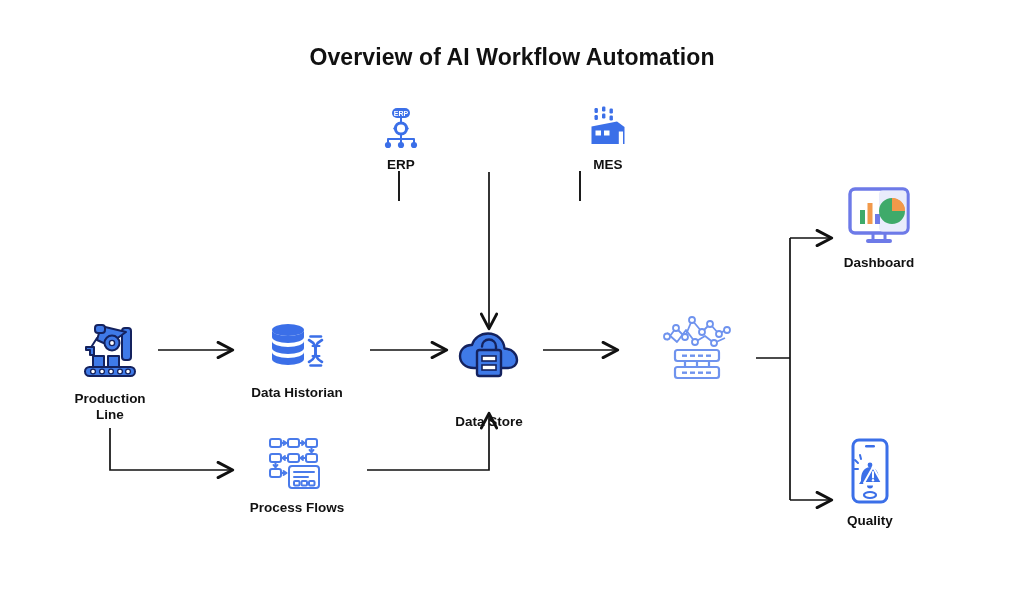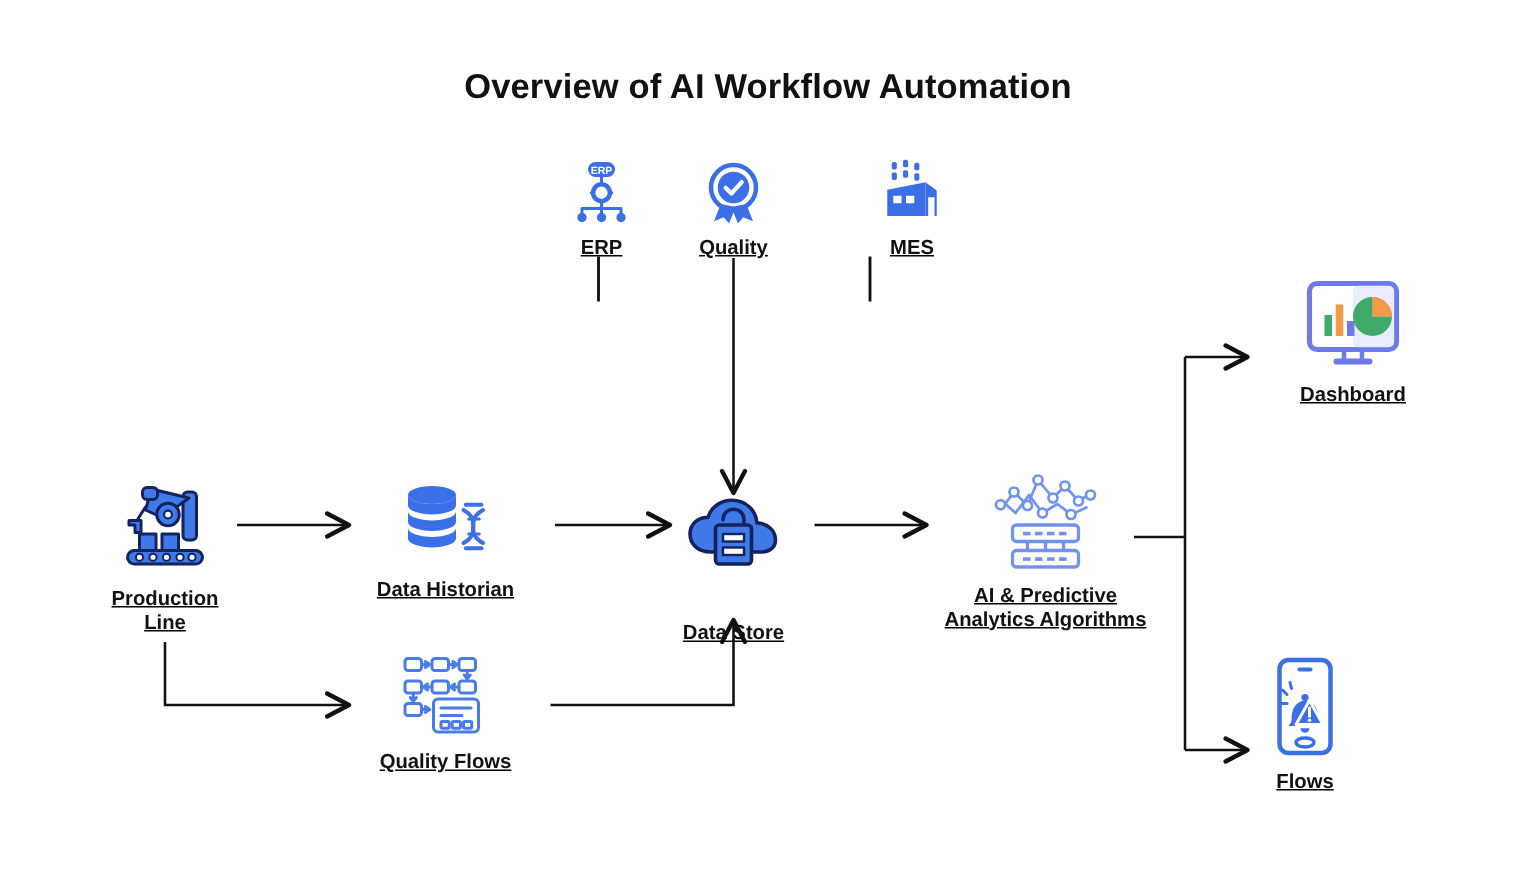--- a/index.html
+++ b/index.html
@@ -25,21 +25,20 @@
     font-weight: bold;
     color: #111111;
     letter-spacing: 0.1px;
   }
   .node {
     position: absolute;
     display: flex;
     flex-direction: column;
     align-items: center;
     justify-content: flex-start;
-    text-decoration: underline;
   }
   .node .glyph {
     display: block;
     line-height: 0;
   }
   .node .label {
     margin-top: 7px;
     font-size: 13.5px;
     font-weight: bold;
     color: #111111;
@@ -107,32 +106,20 @@
         </g>
         <path d="M22,29.5 L22,33 M9,33 L35,33 M9,33 L9,36.5 M22,33 L22,36.5 M35,33 L35,36.5" fill="none" stroke="#3b6fe8" stroke-width="2" stroke-linecap="round"></path>
         <circle cx="9" cy="39" r="3.1" fill="#3b6fe8"></circle>
         <circle cx="22" cy="39" r="3.1" fill="#3b6fe8"></circle>
         <circle cx="35" cy="39" r="3.1" fill="#3b6fe8"></circle>
       </svg>
     </span>
     <span class="label">ERP</span>
   </div>
 
-  <div class="node" style="left:449px; top:106px; width:80px;">
-    <span class="glyph">
-      <svg width="44" height="44" viewBox="0 0 44 44">
-        <path d="M13.5,30 L9,41.5 L15.5,38.8 L19,43 L23.5,32 Z" fill="#3b6fe8"></path>
-        <path d="M30.5,30 L35,41.5 L28.5,38.8 L25,43 L20.5,32 Z" fill="#3b6fe8"></path>
-        <circle cx="22" cy="19" r="15" fill="none" stroke="#3b6fe8" stroke-width="3"></circle>
-        <circle cx="22" cy="19" r="10.5" fill="#3b6fe8"></circle>
-        <path d="M16.8,19.2 L20.6,23 L27.5,15.4" fill="none" stroke="#ffffff" stroke-width="2.8" stroke-linecap="round" stroke-linejoin="round"></path>
-      </svg>
-    </span>
-    <span class="label">Quality</span>
-  </div>
 
   <div class="node" style="left:568px; top:106px; width:80px;">
     <span class="glyph">
       <svg width="44" height="44" viewBox="0 0 44 44">
         <g fill="#3b6fe8">
           <rect x="8.5" y="2" width="3.4" height="5" rx="1.2"></rect>
           <rect x="8.5" y="9" width="3.4" height="5" rx="1.2"></rect>
           <rect x="16" y="0.5" width="3.4" height="5" rx="1.2"></rect>
           <rect x="16" y="7.5" width="3.4" height="5" rx="1.2"></rect>
           <rect x="23.5" y="2.5" width="3.4" height="5" rx="1.2"></rect>
@@ -239,25 +226,23 @@
           <rect x="31" y="42.5" width="5" height="2.4"></rect>
           <rect x="39" y="42.5" width="5" height="2.4"></rect>
           <rect x="47" y="42.5" width="5" height="2.4"></rect>
           <rect x="23" y="59.5" width="5" height="2.4"></rect>
           <rect x="31" y="59.5" width="5" height="2.4"></rect>
           <rect x="39" y="59.5" width="5" height="2.4"></rect>
           <rect x="47" y="59.5" width="5" height="2.4"></rect>
         </g>
       </svg>
     </span>
-    <span class="label">AI &amp; Predictive
-Analytics Algorithms</span>
-  </div>
-
-  <div class="node" style="left:842px; top:186px; width:120px;">
+  </div>
+
+  <div class="node" style="left:819px; top:186px; width:120px;">
     <span class="glyph">
       <svg width="64" height="62" viewBox="0 0 64 62">
         <rect x="3" y="3" width="58" height="44" rx="5" fill="none" stroke="#6d7ae8" stroke-width="3.4"></rect>
         <rect x="32" y="4.5" width="27.5" height="41" rx="4" fill="#e9ecfb"></rect>
         <g>
           <rect x="13" y="24" width="5" height="14" fill="#3faa6a"></rect>
           <rect x="20.5" y="17" width="5" height="21" fill="#f2994a"></rect>
           <rect x="28" y="28" width="5" height="10" fill="#6d7ae8"></rect>
         </g>
         <path d="M45,12 A13,13 0 0 1 58,25 L45,25 Z" fill="#f2994a"></path>
@@ -283,21 +268,21 @@
         <path d="M28,29 L37,45 L19,45 Z" fill="#3b6fe8" stroke="#ffffff" stroke-width="2" stroke-linejoin="round"></path>
         <path d="M28,34 L28,39.5" stroke="#ffffff" stroke-width="2" stroke-linecap="round"></path>
         <circle cx="28" cy="42.2" r="1.2" fill="#ffffff"></circle>
         <g stroke="#3b6fe8" stroke-width="2" stroke-linecap="round">
           <path d="M13,25 L10,22"></path>
           <path d="M13,31 L9,31"></path>
           <path d="M16,21 L15,17"></path>
         </g>
       </svg>
     </span>
-    <span class="label">Flows</span>
+    <span class="label">Quality</span>
   </div>
 
   <div class="node" style="left:232px; top:437px; width:130px;">
     <span class="glyph">
       <svg width="58" height="56" viewBox="0 0 58 56">
         <g fill="none" stroke="#4a7bea" stroke-width="2" stroke-linejoin="round" stroke-linecap="round">
           <rect x="2" y="2" width="11" height="8" rx="2"></rect>
           <rect x="20" y="2" width="11" height="8" rx="2"></rect>
           <rect x="38" y="2" width="11" height="8" rx="2"></rect>
           <path d="M13,6 L18.5,6 M15.5,4 L18.5,6 L15.5,8"></path>
@@ -312,16 +297,16 @@
           <rect x="2" y="32" width="11" height="8" rx="2"></rect>
           <path d="M13,36 L18.5,36 M15.5,34 L18.5,36 L15.5,38"></path>
           <rect x="21" y="29" width="30" height="22" rx="3"></rect>
           <path d="M26,35 L46,35 M26,40 L40,40"></path>
           <rect x="26" y="44" width="5.5" height="4.5" rx="1"></rect>
           <rect x="33.5" y="44" width="5.5" height="4.5" rx="1"></rect>
           <rect x="41" y="44" width="5.5" height="4.5" rx="1"></rect>
         </g>
       </svg>
     </span>
-    <span class="label">Quality Flows</span>
+    <span class="label">Process Flows</span>
   </div>
 
 </div>
 
 </body></html>

